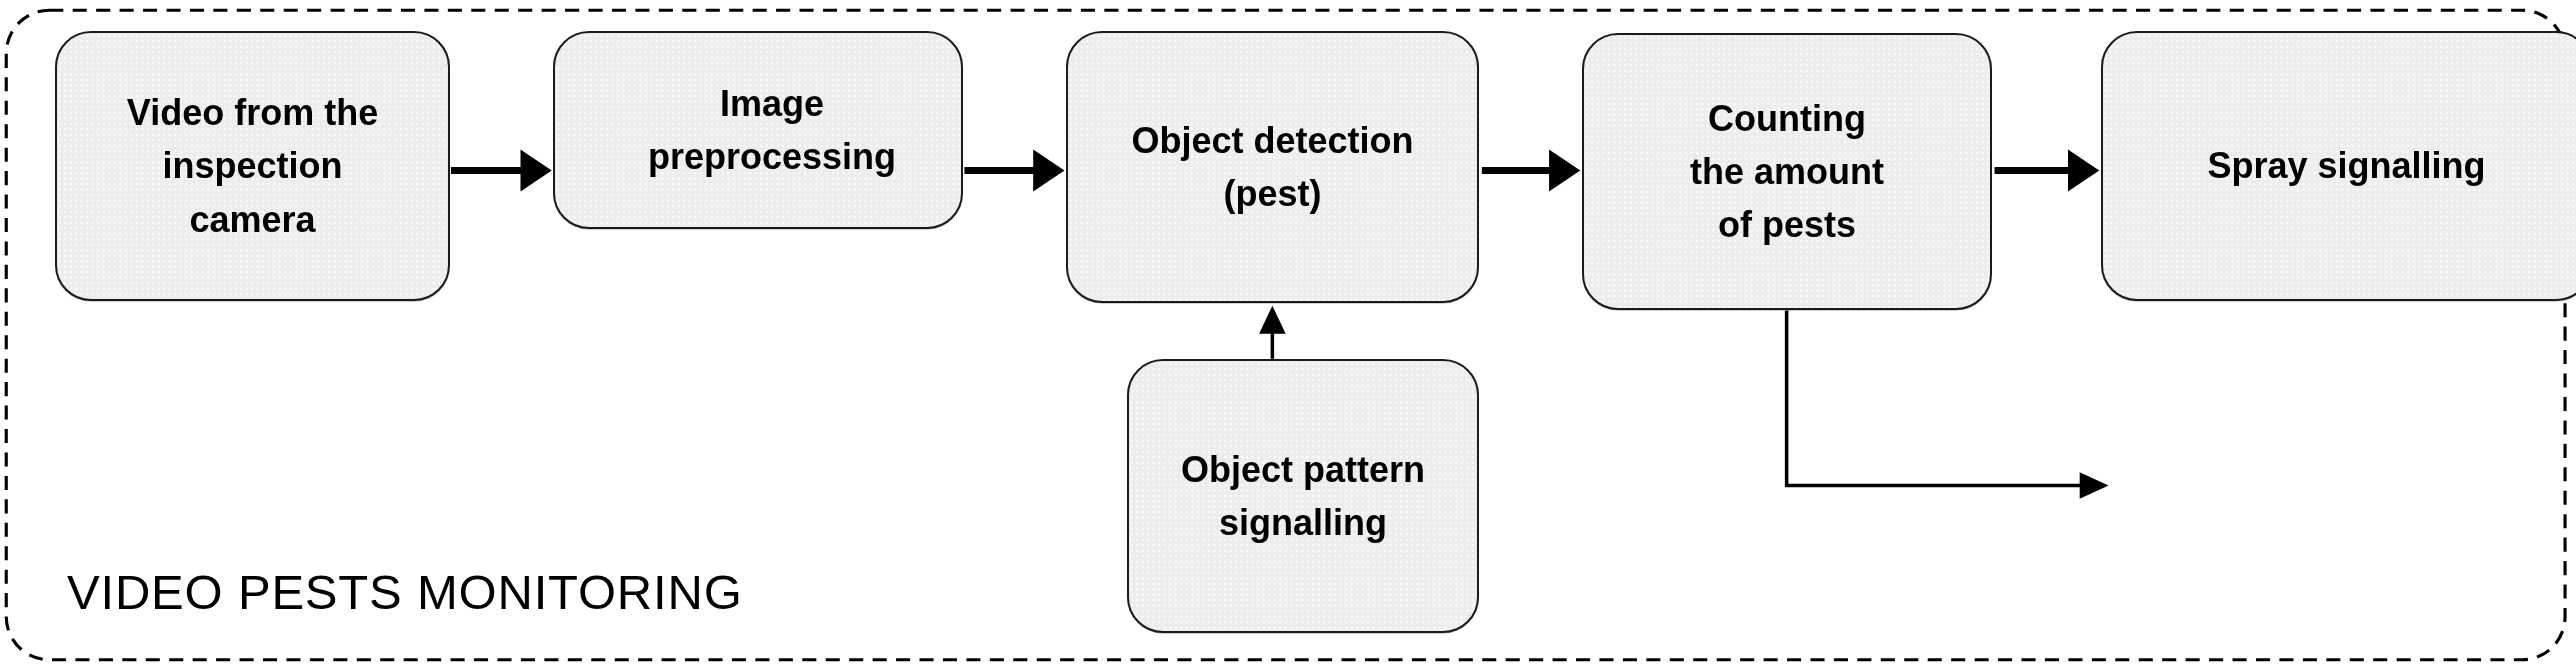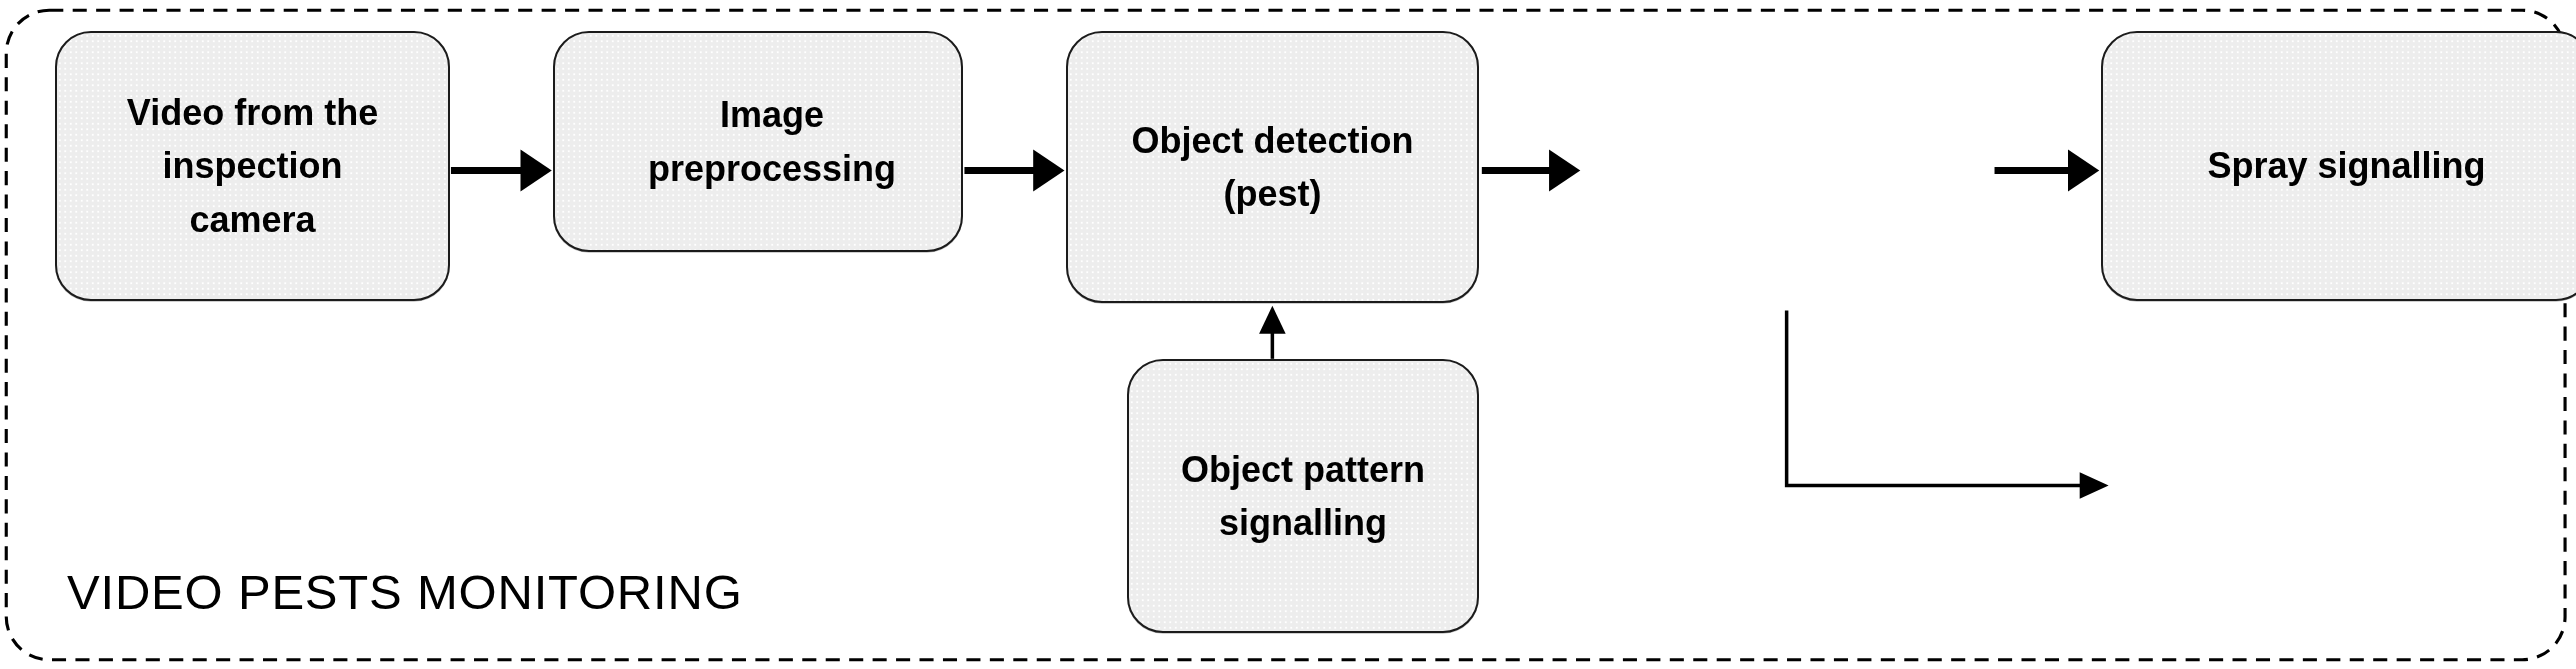--- a/index.html
+++ b/index.html
@@ -41,21 +41,21 @@
   .node .label {
     white-space: pre-line;
     font-weight: 700;
     font-size: 36px;
     line-height: 1.48;
     color: var(--text-color);
     padding: 0 11px;
   }
   
   .n1 { left: 55px;   top: 31px; width: 395px; height: 270px; }
-  .n2 { left: 553px;  top: 31px; width: 410px; height: 221px; padding-left: 28px; }
+  .n2 { left: 553px;  top: 31px; width: 410px; height: 198px; padding-left: 28px; }
   .n3 { left: 1066px; top: 31px; width: 413px; height: 272px; }
   .n4 { left: 1582px; top: 33px; width: 410px; height: 277px; }
   .n5 { left: 2101px; top: 31px; width: 491px; height: 270px; }
   
   .n6 { left: 1127px; top: 359px; width: 352px; height: 274px; }
   .n7 { left: 2112px; top: 359px; width: 404px; height: 270px; }
 
   #caption {
     position: absolute;
     left: 67px;
@@ -105,20 +105,25 @@
   <div class="node n2">
     <span class="label">Image
 preprocessing</span>
   </div>
 
   <div class="node n3">
     <span class="label">Object detection
 (pest)</span>
   </div>
 
+  <div class="node n4">
+    <span class="label">Counting
+the amount
+of pests</span>
+  </div>
 
   <div class="node n5">
     <span class="label">Spray signalling</span>
   </div>
 
   <div class="node n6">
     <span class="label">Object pattern
 signalling</span>
   </div>
 

